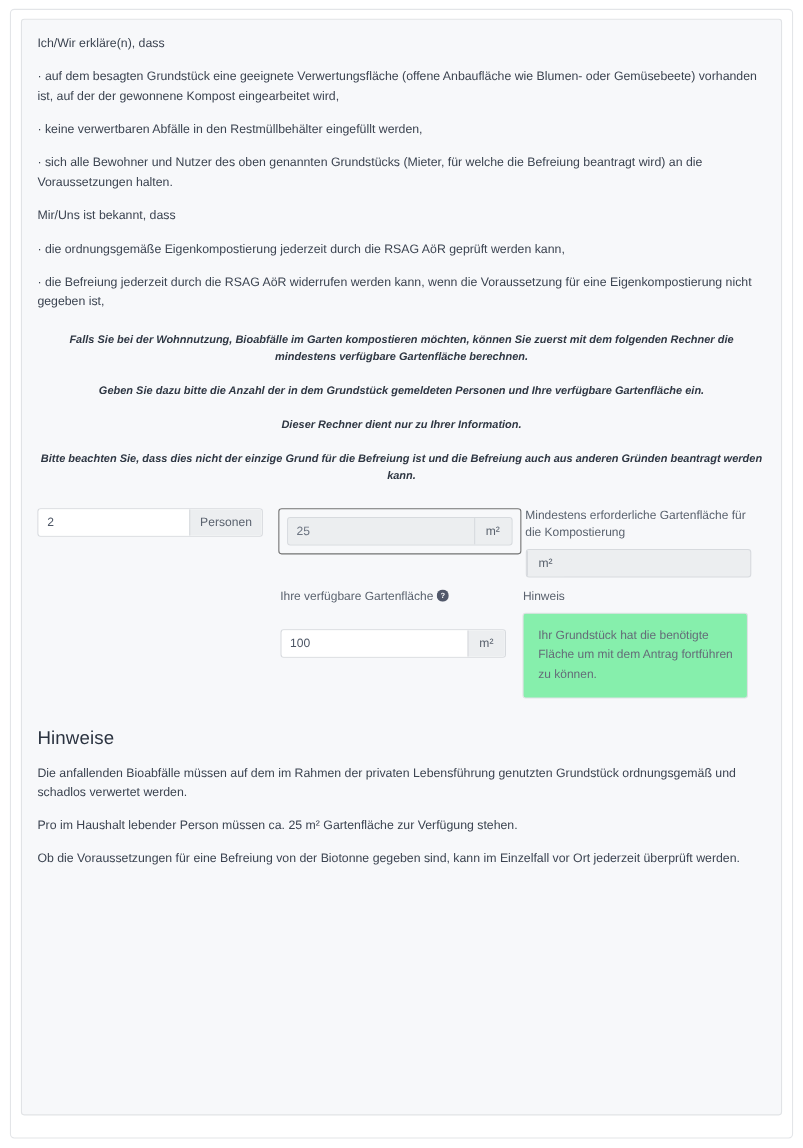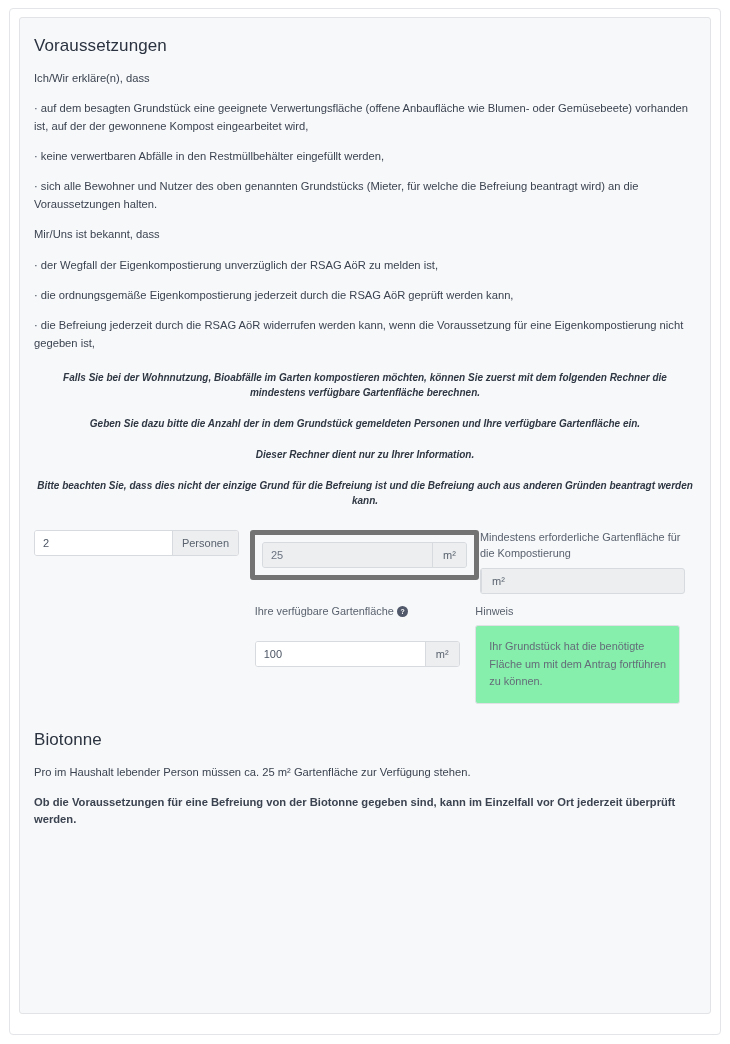--- a/index.html
+++ b/index.html
@@ -50,21 +50,21 @@
     letter-spacing: .1px;
   }
 
   .body-text {
     font-size: 11.2px;
     line-height: 1.55;
     color: #3b4350;
     margin: 0 0 13px 0;
     max-width: 665px;
   }
-  .body-text:last-child { margin-bottom: 0; font-weight: bold; }
+  .body-text:last-child { margin-bottom: 0; }
 
   .bullet { text-indent: 0; }
 
   .emph-block { margin: 18px 0 4px 0; }
   .emph {
     font-size: 10px;
     font-style: italic;
     font-weight: bold;
     color: #2f3743;
     text-align: center;
@@ -143,21 +143,21 @@
   
   .input-group.readonly .inp {
     background: #eceef0;
     color: #6b7380;
   }
   .input-group.readonly { background: #eceef0; }
 
   
   .focus-wrap {
     display: inline-block;
-    border: 5px solid #737373;
+    border: 1px solid #737373;
     border-radius: 3px;
     padding: 7px;
     background: transparent;
   }
 
   
   .hinweis-box {
     width: 205px;
     min-height: 72px;
     border: 1px solid #dfe1e5;
@@ -172,31 +172,29 @@
   
   .hinweise-section { margin-top: 26px; }
 </style>
 </head>
 <body>
 
 <div class="page">
   <div class="outer-card">
     <div class="inner-card">
 
-      <h2 class="section-title">Voraussetzungen</h2>
 
       <p class="body-text">Ich/Wir erkläre(n), dass</p>
 
       <p class="body-text bullet">· auf dem besagten Grundstück eine geeignete Verwertungsfläche (offene Anbaufläche wie Blumen- oder Gemüsebeete) vorhanden ist, auf der der gewonnene Kompost eingearbeitet wird,</p>
       <p class="body-text bullet">· keine verwertbaren Abfälle in den Restmüllbehälter eingefüllt werden,</p>
       <p class="body-text bullet">· sich alle Bewohner und Nutzer des oben genannten Grundstücks (Mieter, für welche die Befreiung beantragt wird) an die Voraussetzungen halten.</p>
 
       <p class="body-text">Mir/Uns ist bekannt, dass</p>
 
-      <p class="body-text bullet">· der Wegfall der Eigenkompostierung unverzüglich der RSAG AöR zu melden ist,</p>
       <p class="body-text bullet">· die ordnungsgemäße Eigenkompostierung jederzeit durch die RSAG AöR geprüft werden kann,</p>
       <p class="body-text bullet">· die Befreiung jederzeit durch die RSAG AöR widerrufen werden kann, wenn die Voraussetzung für eine Eigenkompostierung nicht gegeben ist,</p>
 
       <div class="emph-block">
         <p class="emph">Falls Sie bei der Wohnnutzung, Bioabfälle im Garten kompostieren möchten, können Sie zuerst mit dem folgenden Rechner die mindestens verfügbare Gartenfläche berechnen.</p>
         <p class="emph">Geben Sie dazu bitte die Anzahl der in dem Grundstück gemeldeten Personen und Ihre verfügbare Gartenfläche ein.</p>
         <p class="emph">Dieser Rechner dient nur zu Ihrer Information.</p>
         <p class="emph">Bitte beachten Sie, dass dies nicht der einzige Grund für die Befreiung ist und die Befreiung auch aus anderen Gründen beantragt werden kann.</p>
       </div>
 
@@ -246,22 +244,23 @@
           </div>
 
           <div class="col">
             <span class="field-label" style="min-height:0;margin-bottom:6px;">Hinweis</span>
             <div class="hinweis-box">Ihr Grundstück hat die benötigte Fläche um mit dem Antrag fortführen zu können.</div>
           </div>
         </div>
       </div>
 
       <div class="hinweise-section">
-        <h2 class="section-title">Biotonne</h2>
-
+        <h2 class="section-title">Hinweise</h2>
+
+        <p class="body-text">Die anfallenden Bioabfälle müssen auf dem im Rahmen der privaten Lebensführung genutzten Grundstück ordnungsgemäß und schadlos verwertet werden.</p>
         <p class="body-text">Pro im Haushalt lebender Person müssen ca. 25 m² Gartenfläche zur Verfügung stehen.</p>
         <p class="body-text">Ob die Voraussetzungen für eine Befreiung von der Biotonne gegeben sind, kann im Einzelfall vor Ort jederzeit überprüft werden.</p>
 
       </div>
 
     </div>
   </div>
 </div>
 
 </body></html>

